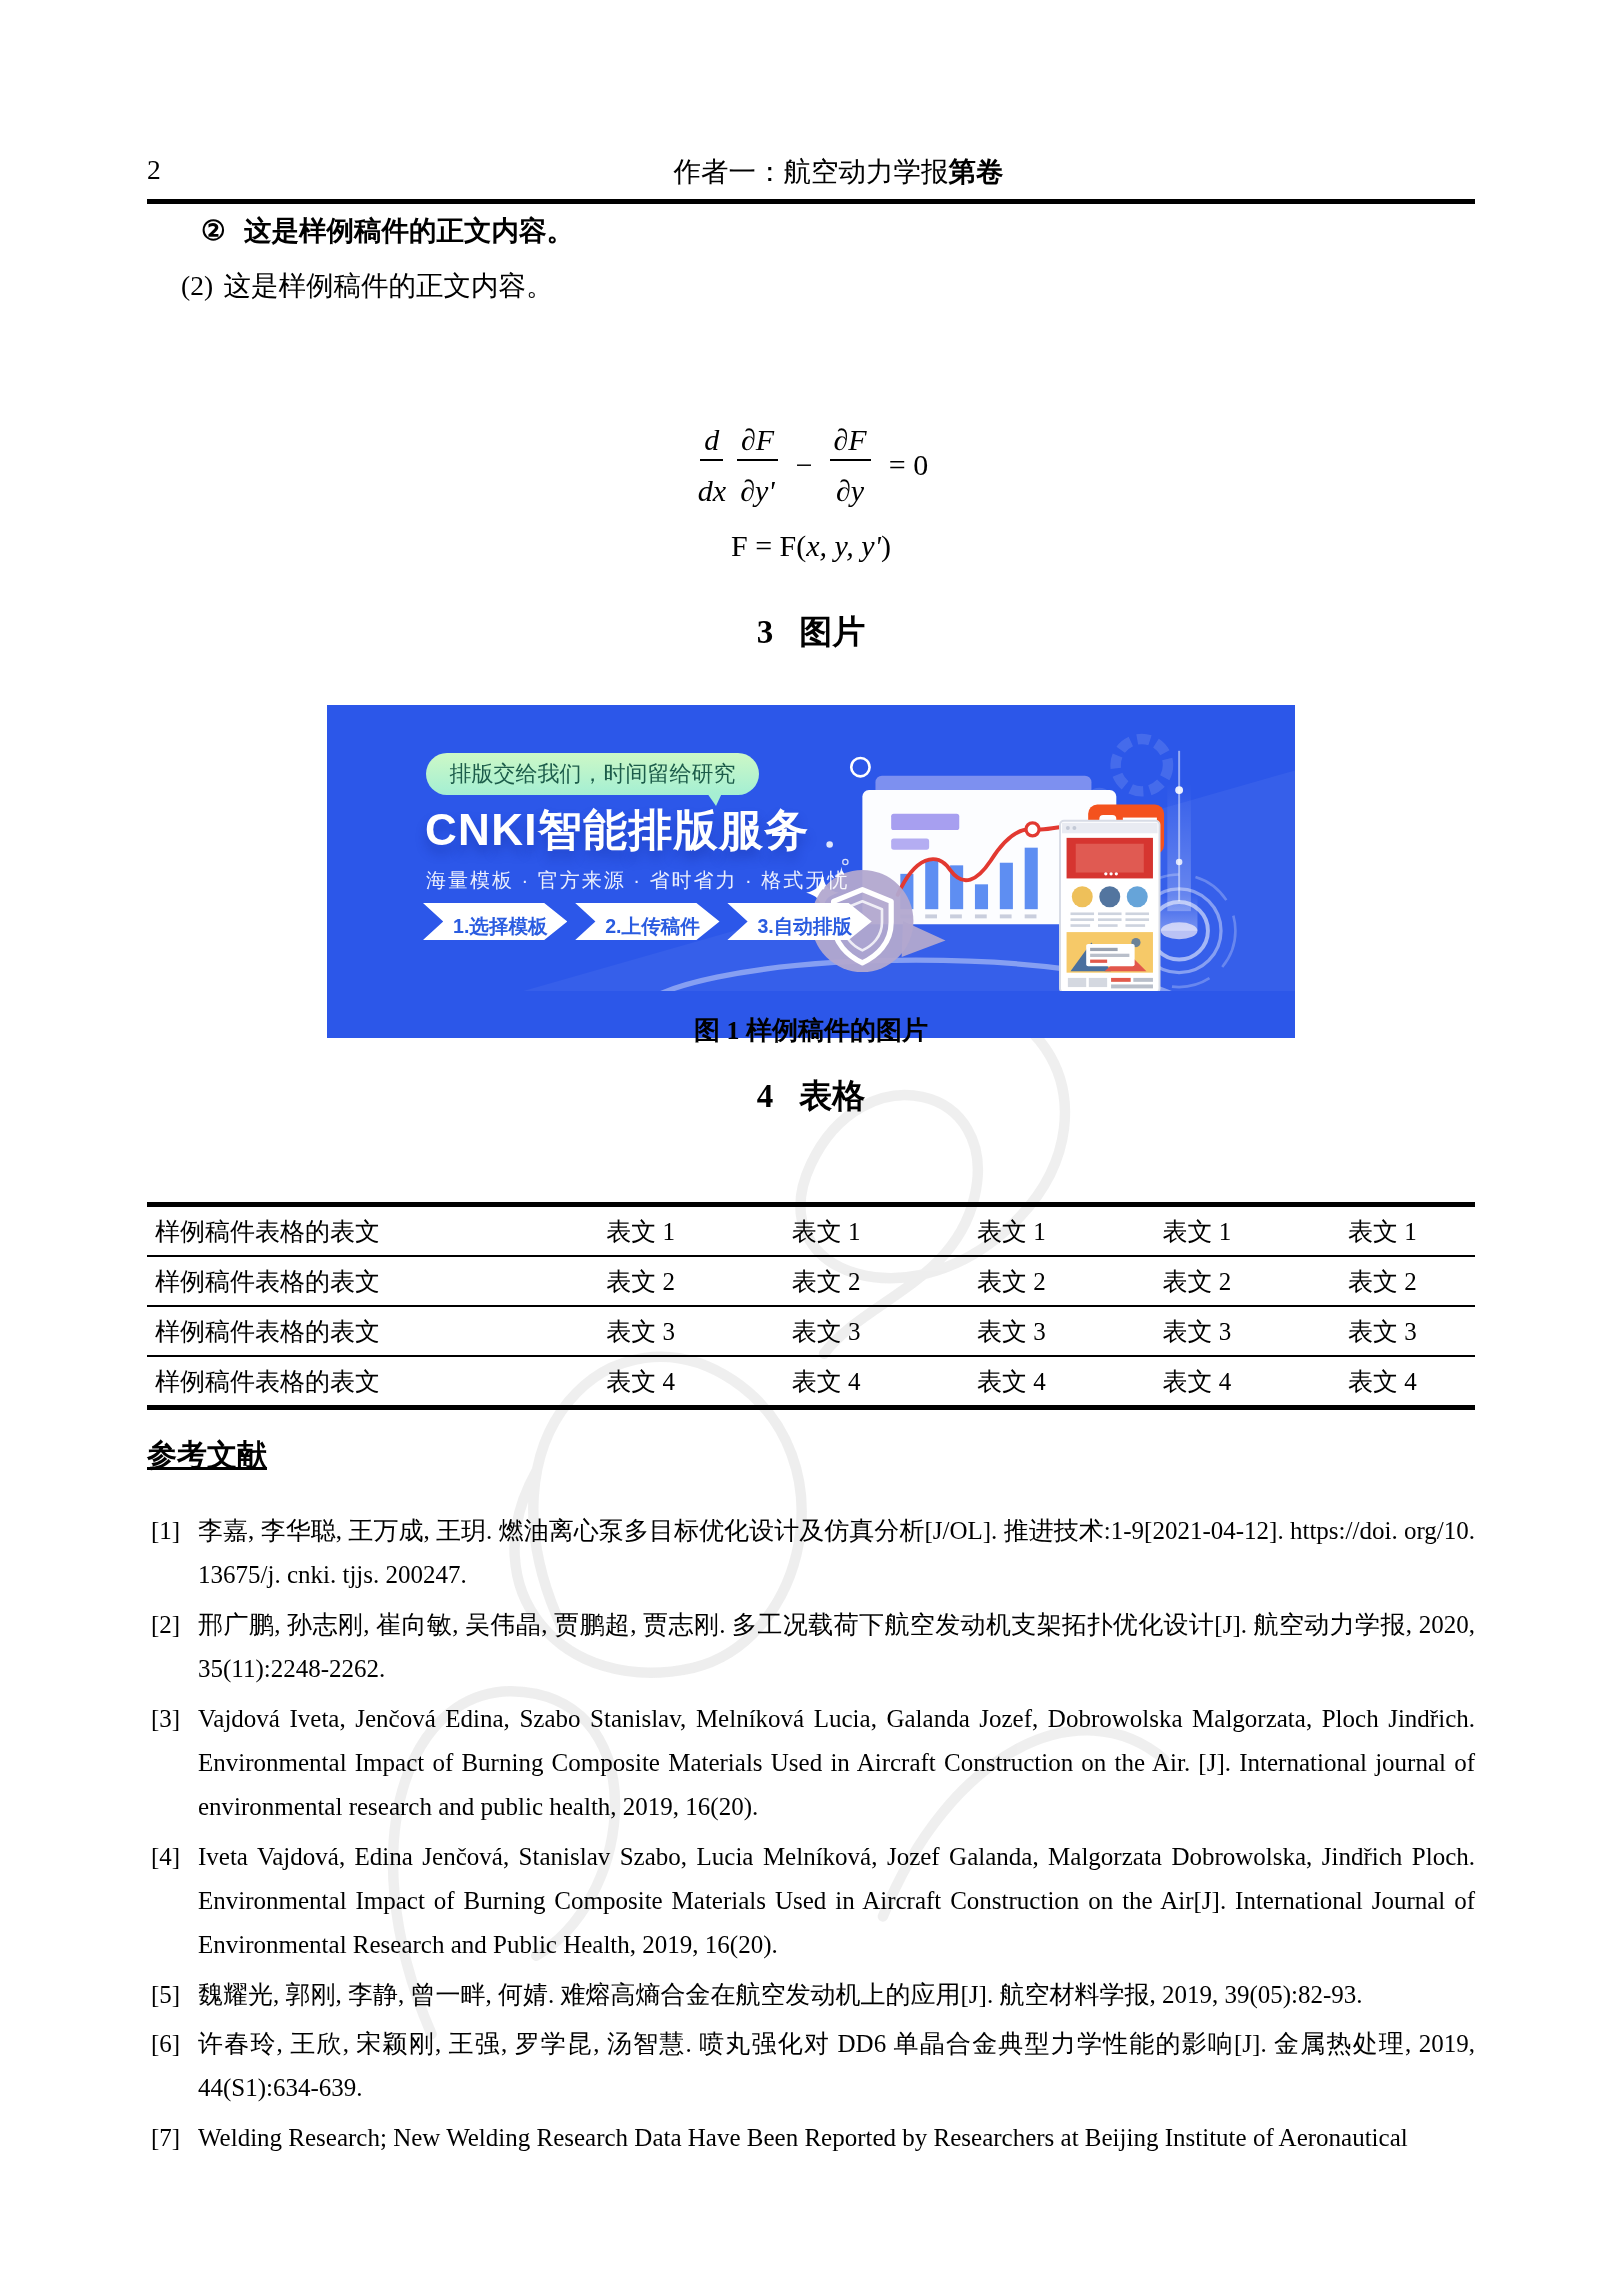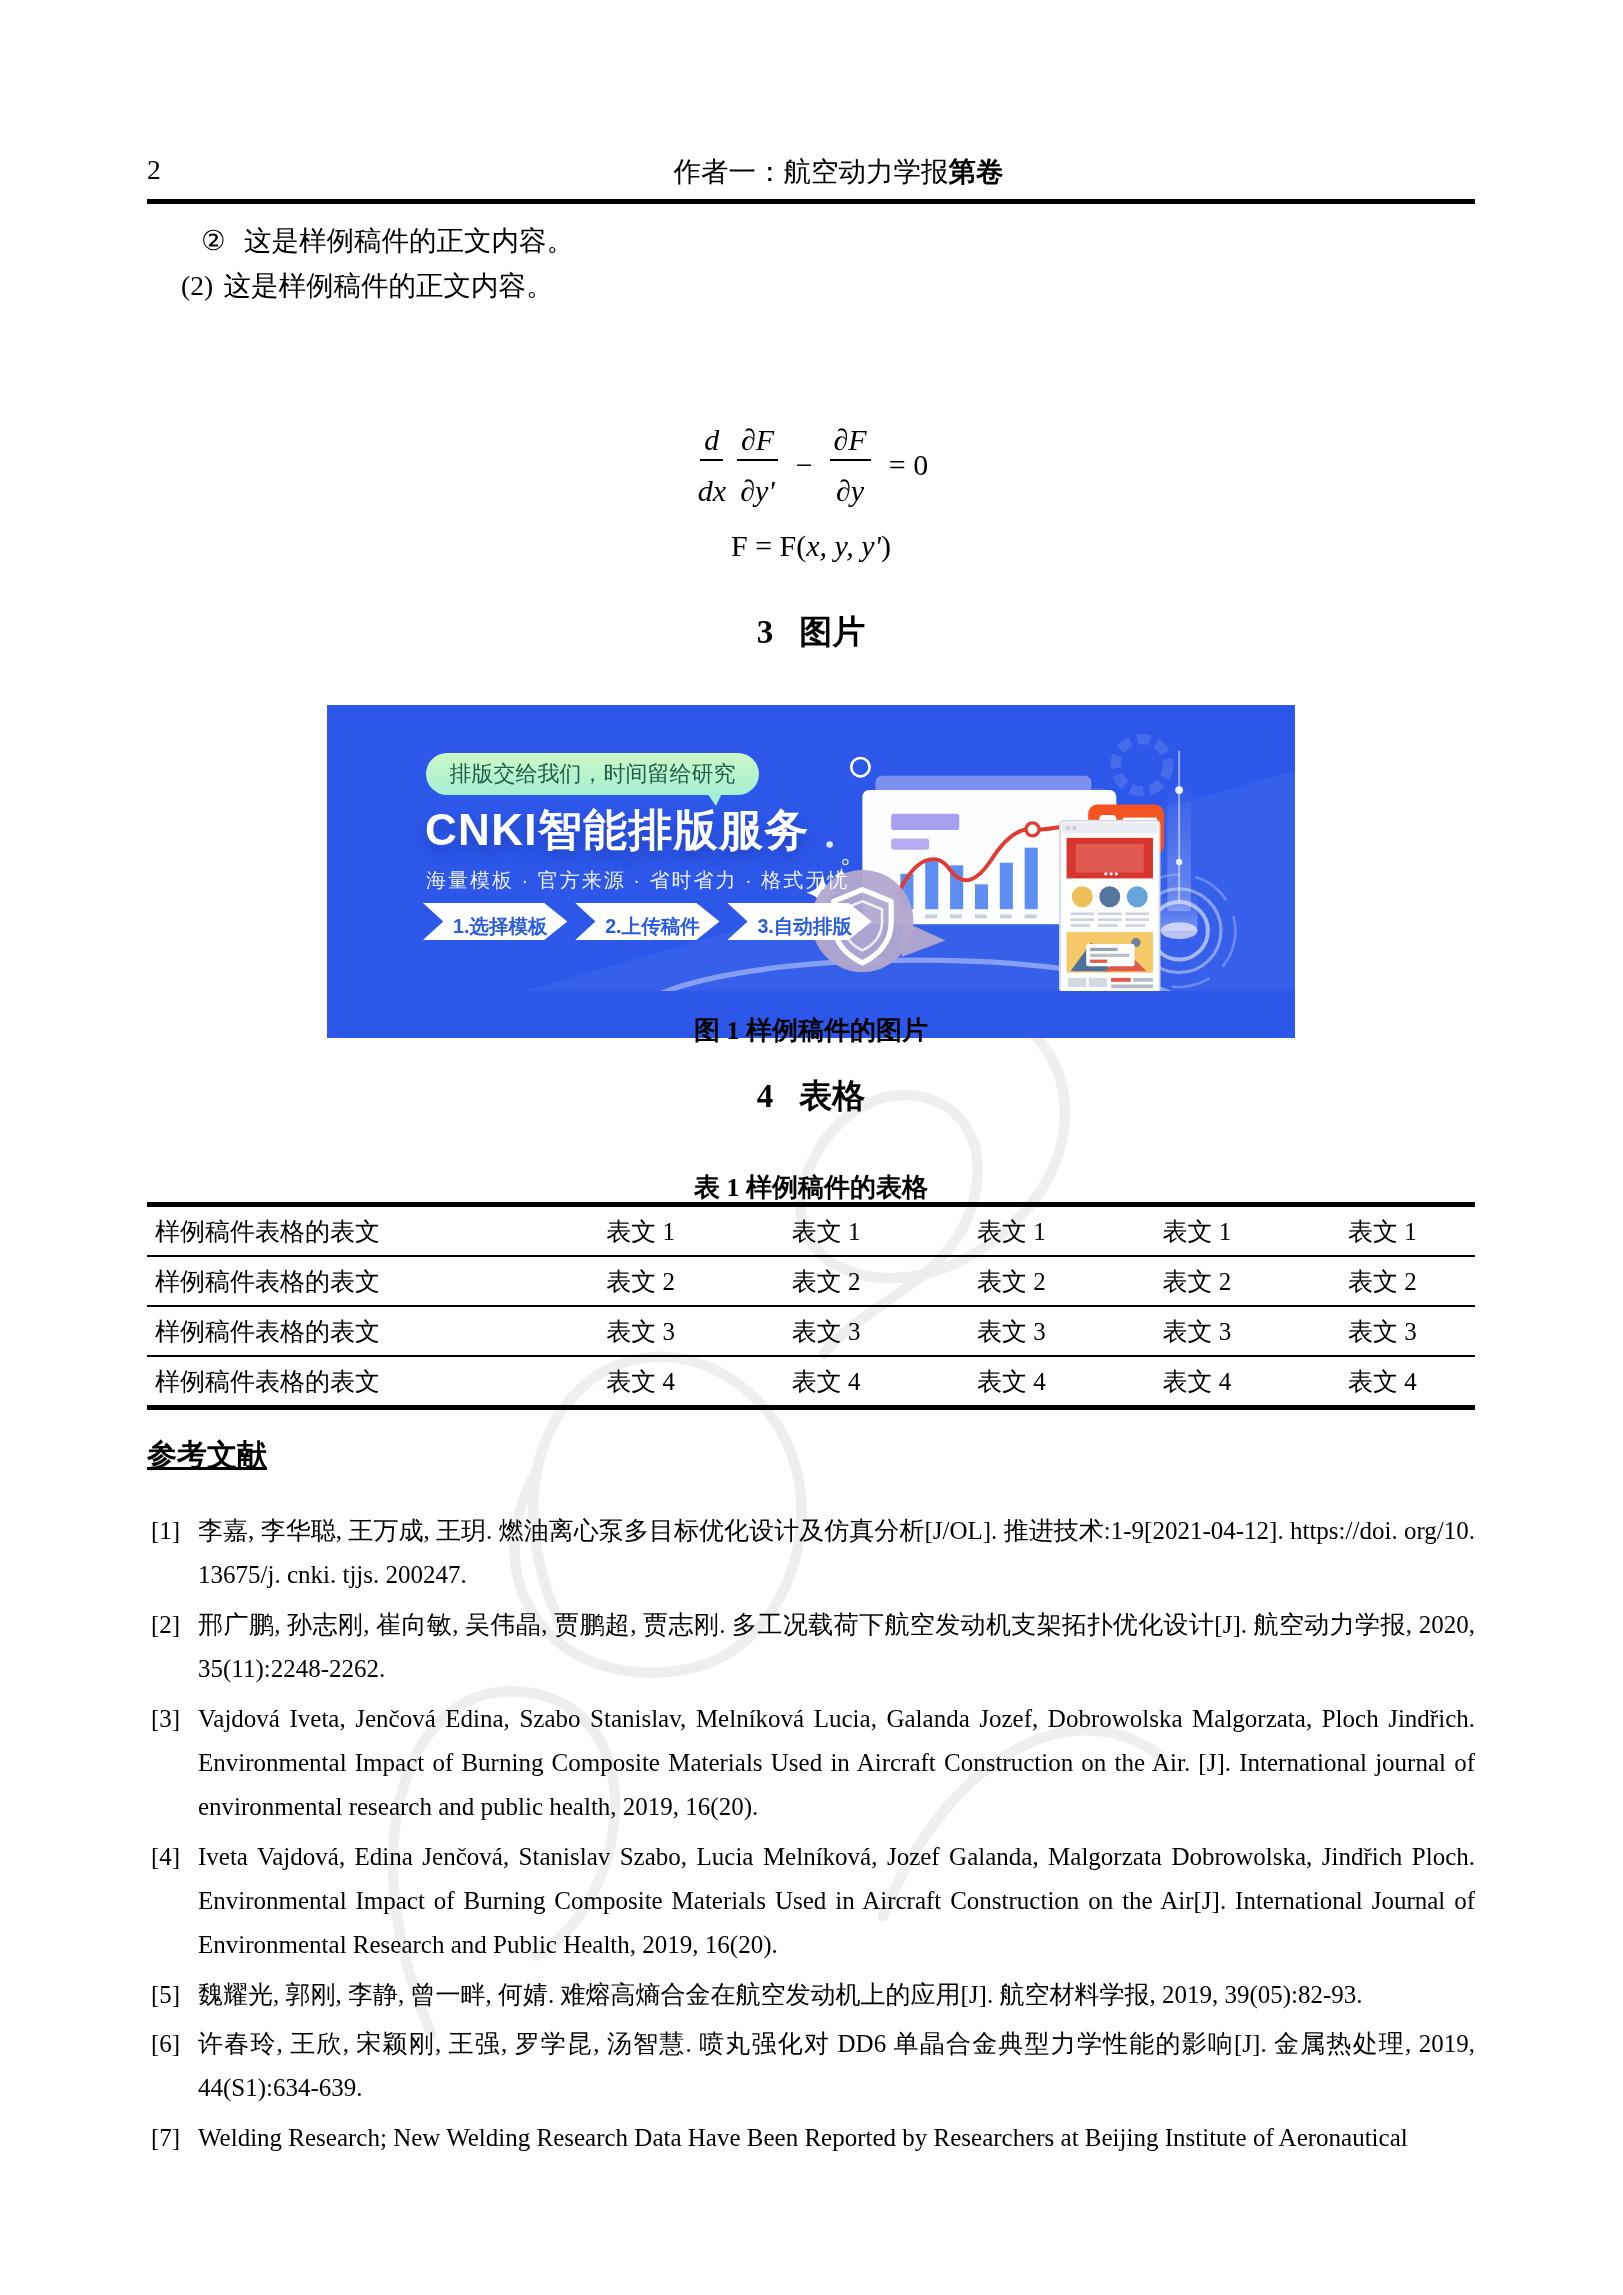--- a/index.html
+++ b/index.html
@@ -14,21 +14,21 @@
 
   
   .page-header { top:154px; left:147px; width:1328px; display:grid; grid-template-columns:1fr auto 1fr; font-size:27.5px; }
   .page-header .hl { text-align:left; }
   .page-header .hc { text-align:center; }
   .page-header .hr { text-align:left;font-weight:bold; }
   .header-rule { top:199px; left:147px; width:1328px; height:4.6px; background:#000; }
 
   
   .para { font-size:27.5px; white-space:nowrap; }
-  .para1 { top:223px; left:201px; }
+  .para1 { top:213px; left:201px;font-weight:bold; }
   .para2 { top:268px; left:181px; }
   .pmark { margin-right:18.3px; }
   .para2 .pmark { margin-right:10.5px; }
 
   
   .sec { left:147px; width:1328px; text-align:center; font-size:33px; font-weight:bold; }
   .sec .sec-num { margin-right:26px; }
   .sec-formula { top:352px; }
   .sec-figure  { top:610px; }
   .sec-table   { top:1074px; }
@@ -274,21 +274,20 @@
         </div>
     </div>
   </div>
 
   <div class="abs fig-caption">图 1 样例稿件的图片</div>
 
   <div class="abs sec sec-table">
     <span class="sec-num">4</span><span>表格</span>
   </div>
 
-  <div class="abs tbl-caption">表 1 样例稿件的表格</div>
 
   <table class="abs sample">
     <tbody>
       <tr>
         <td class="c0">样例稿件表格的表文</td>
         <td>表文 1</td>
         <td>表文 1</td>
         <td>表文 1</td>
         <td>表文 1</td>
         <td>表文 1</td>

